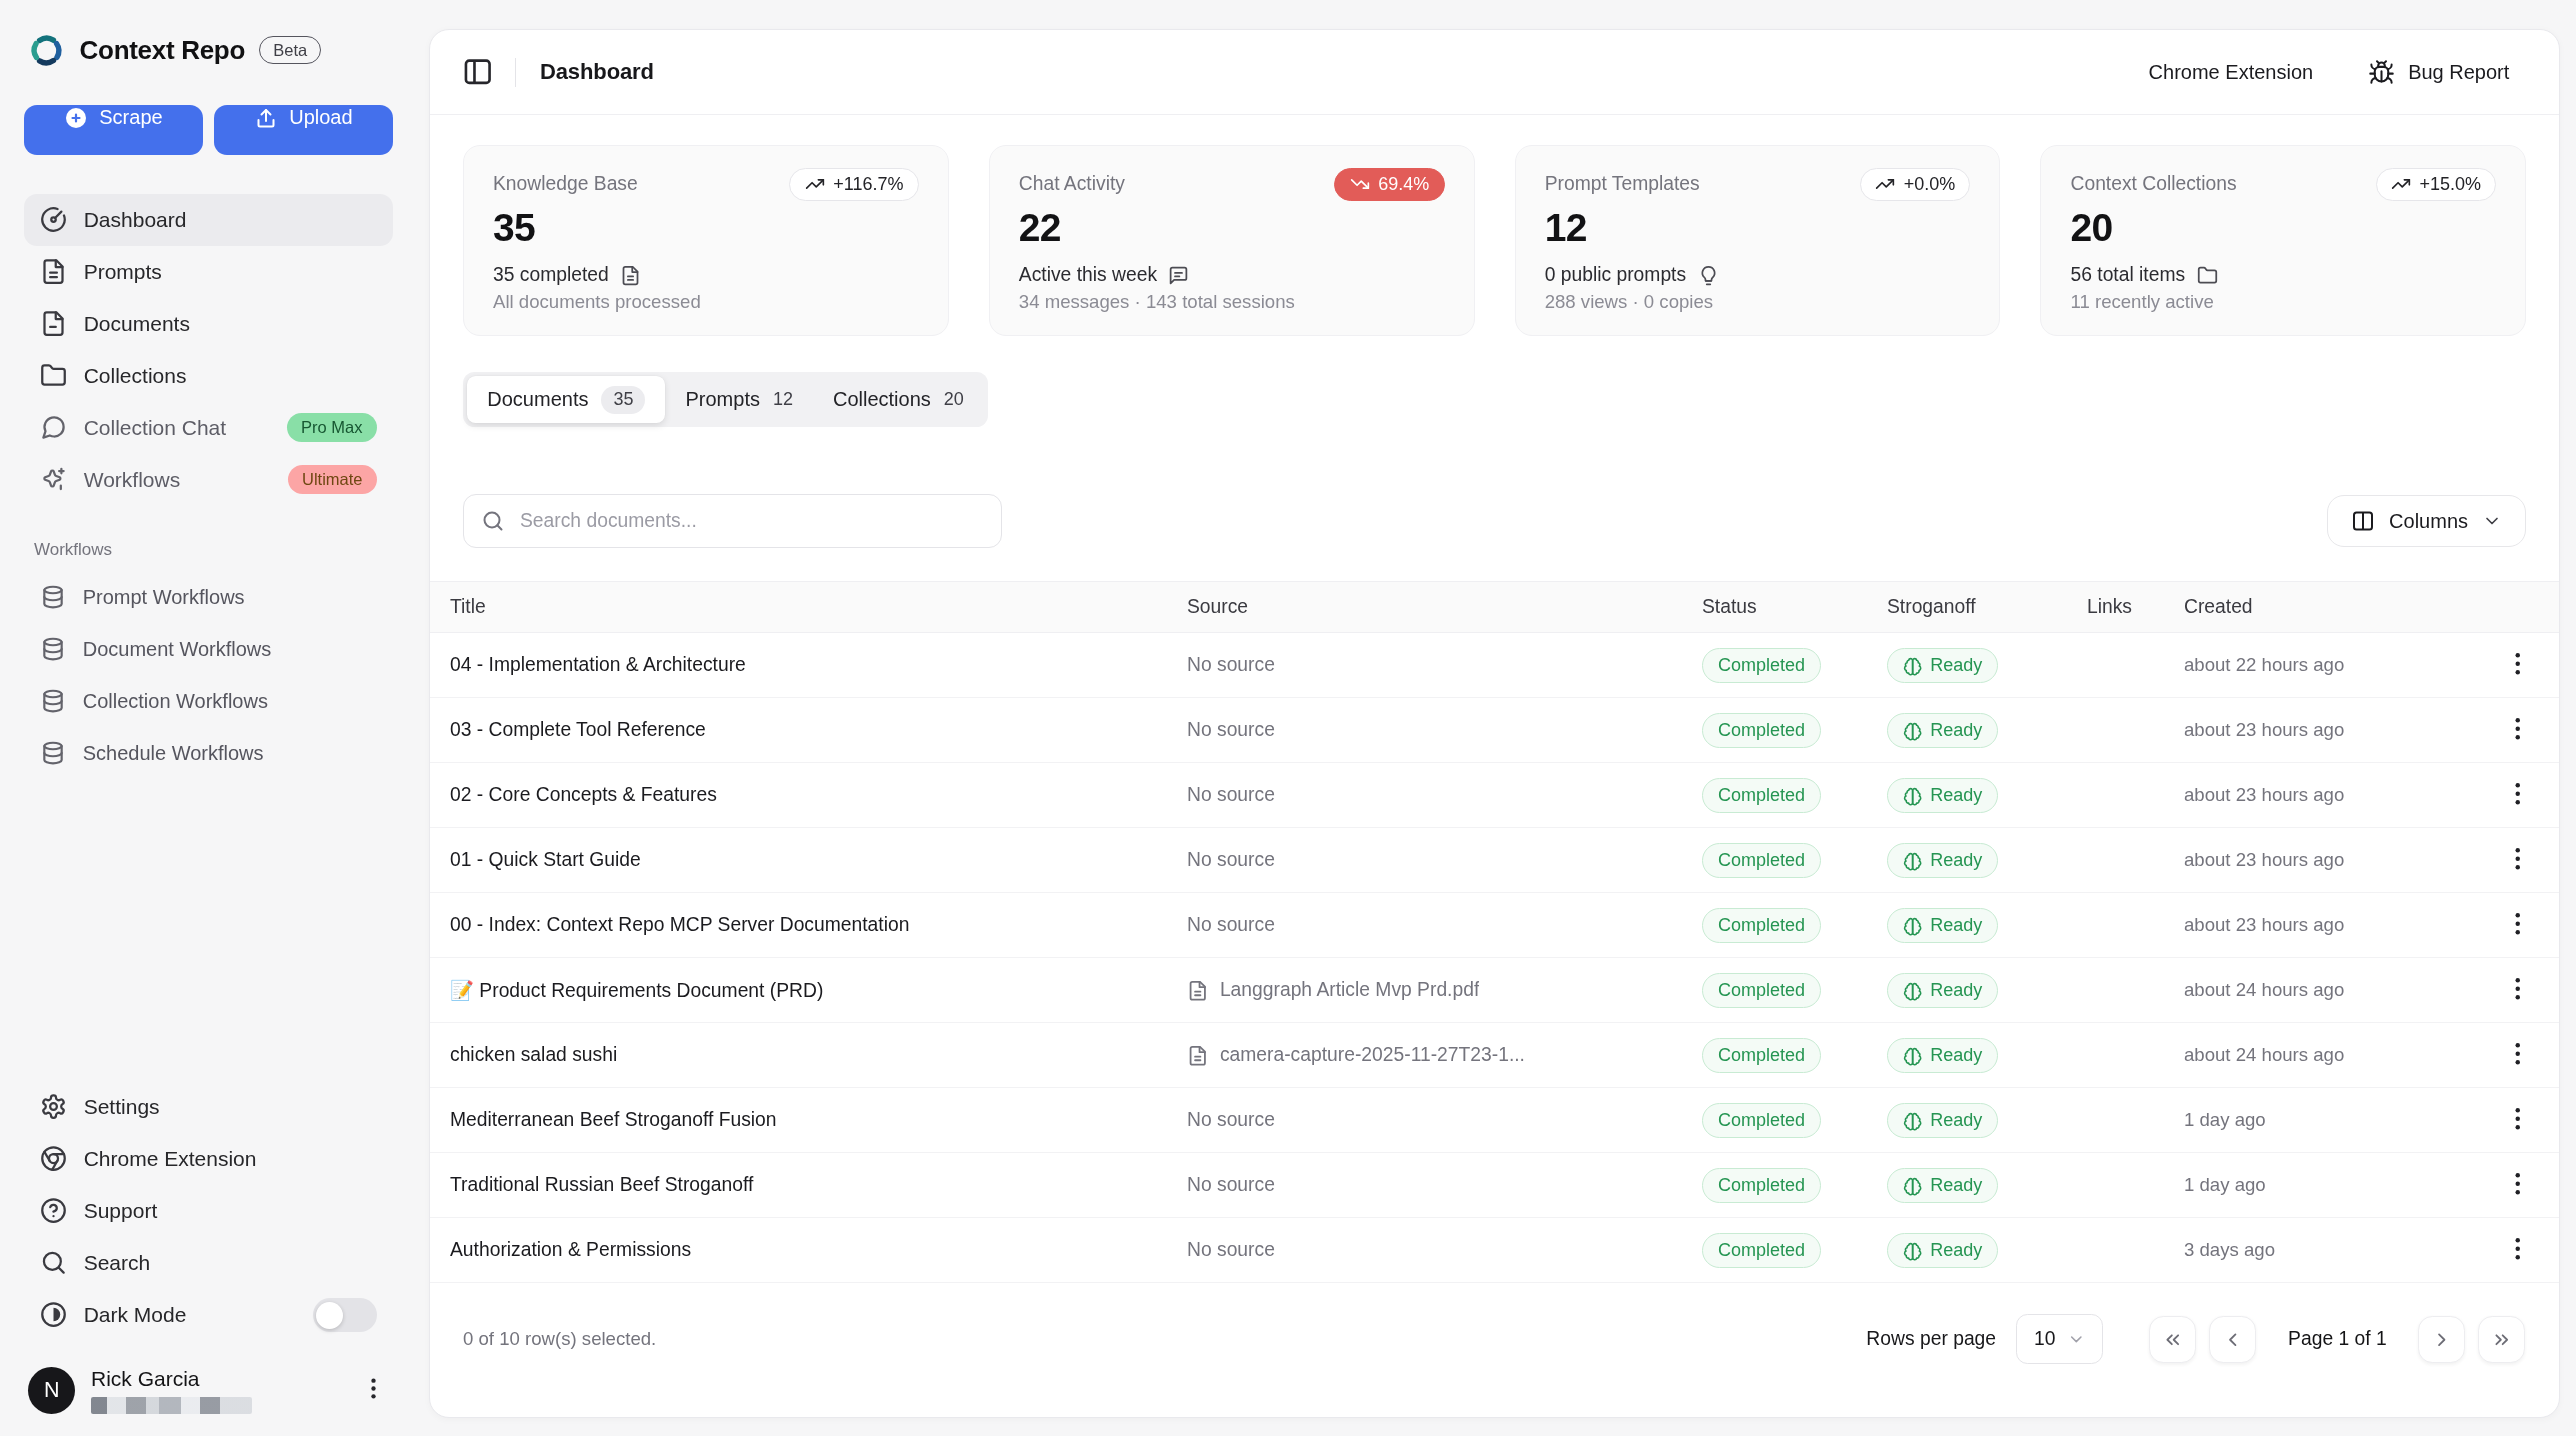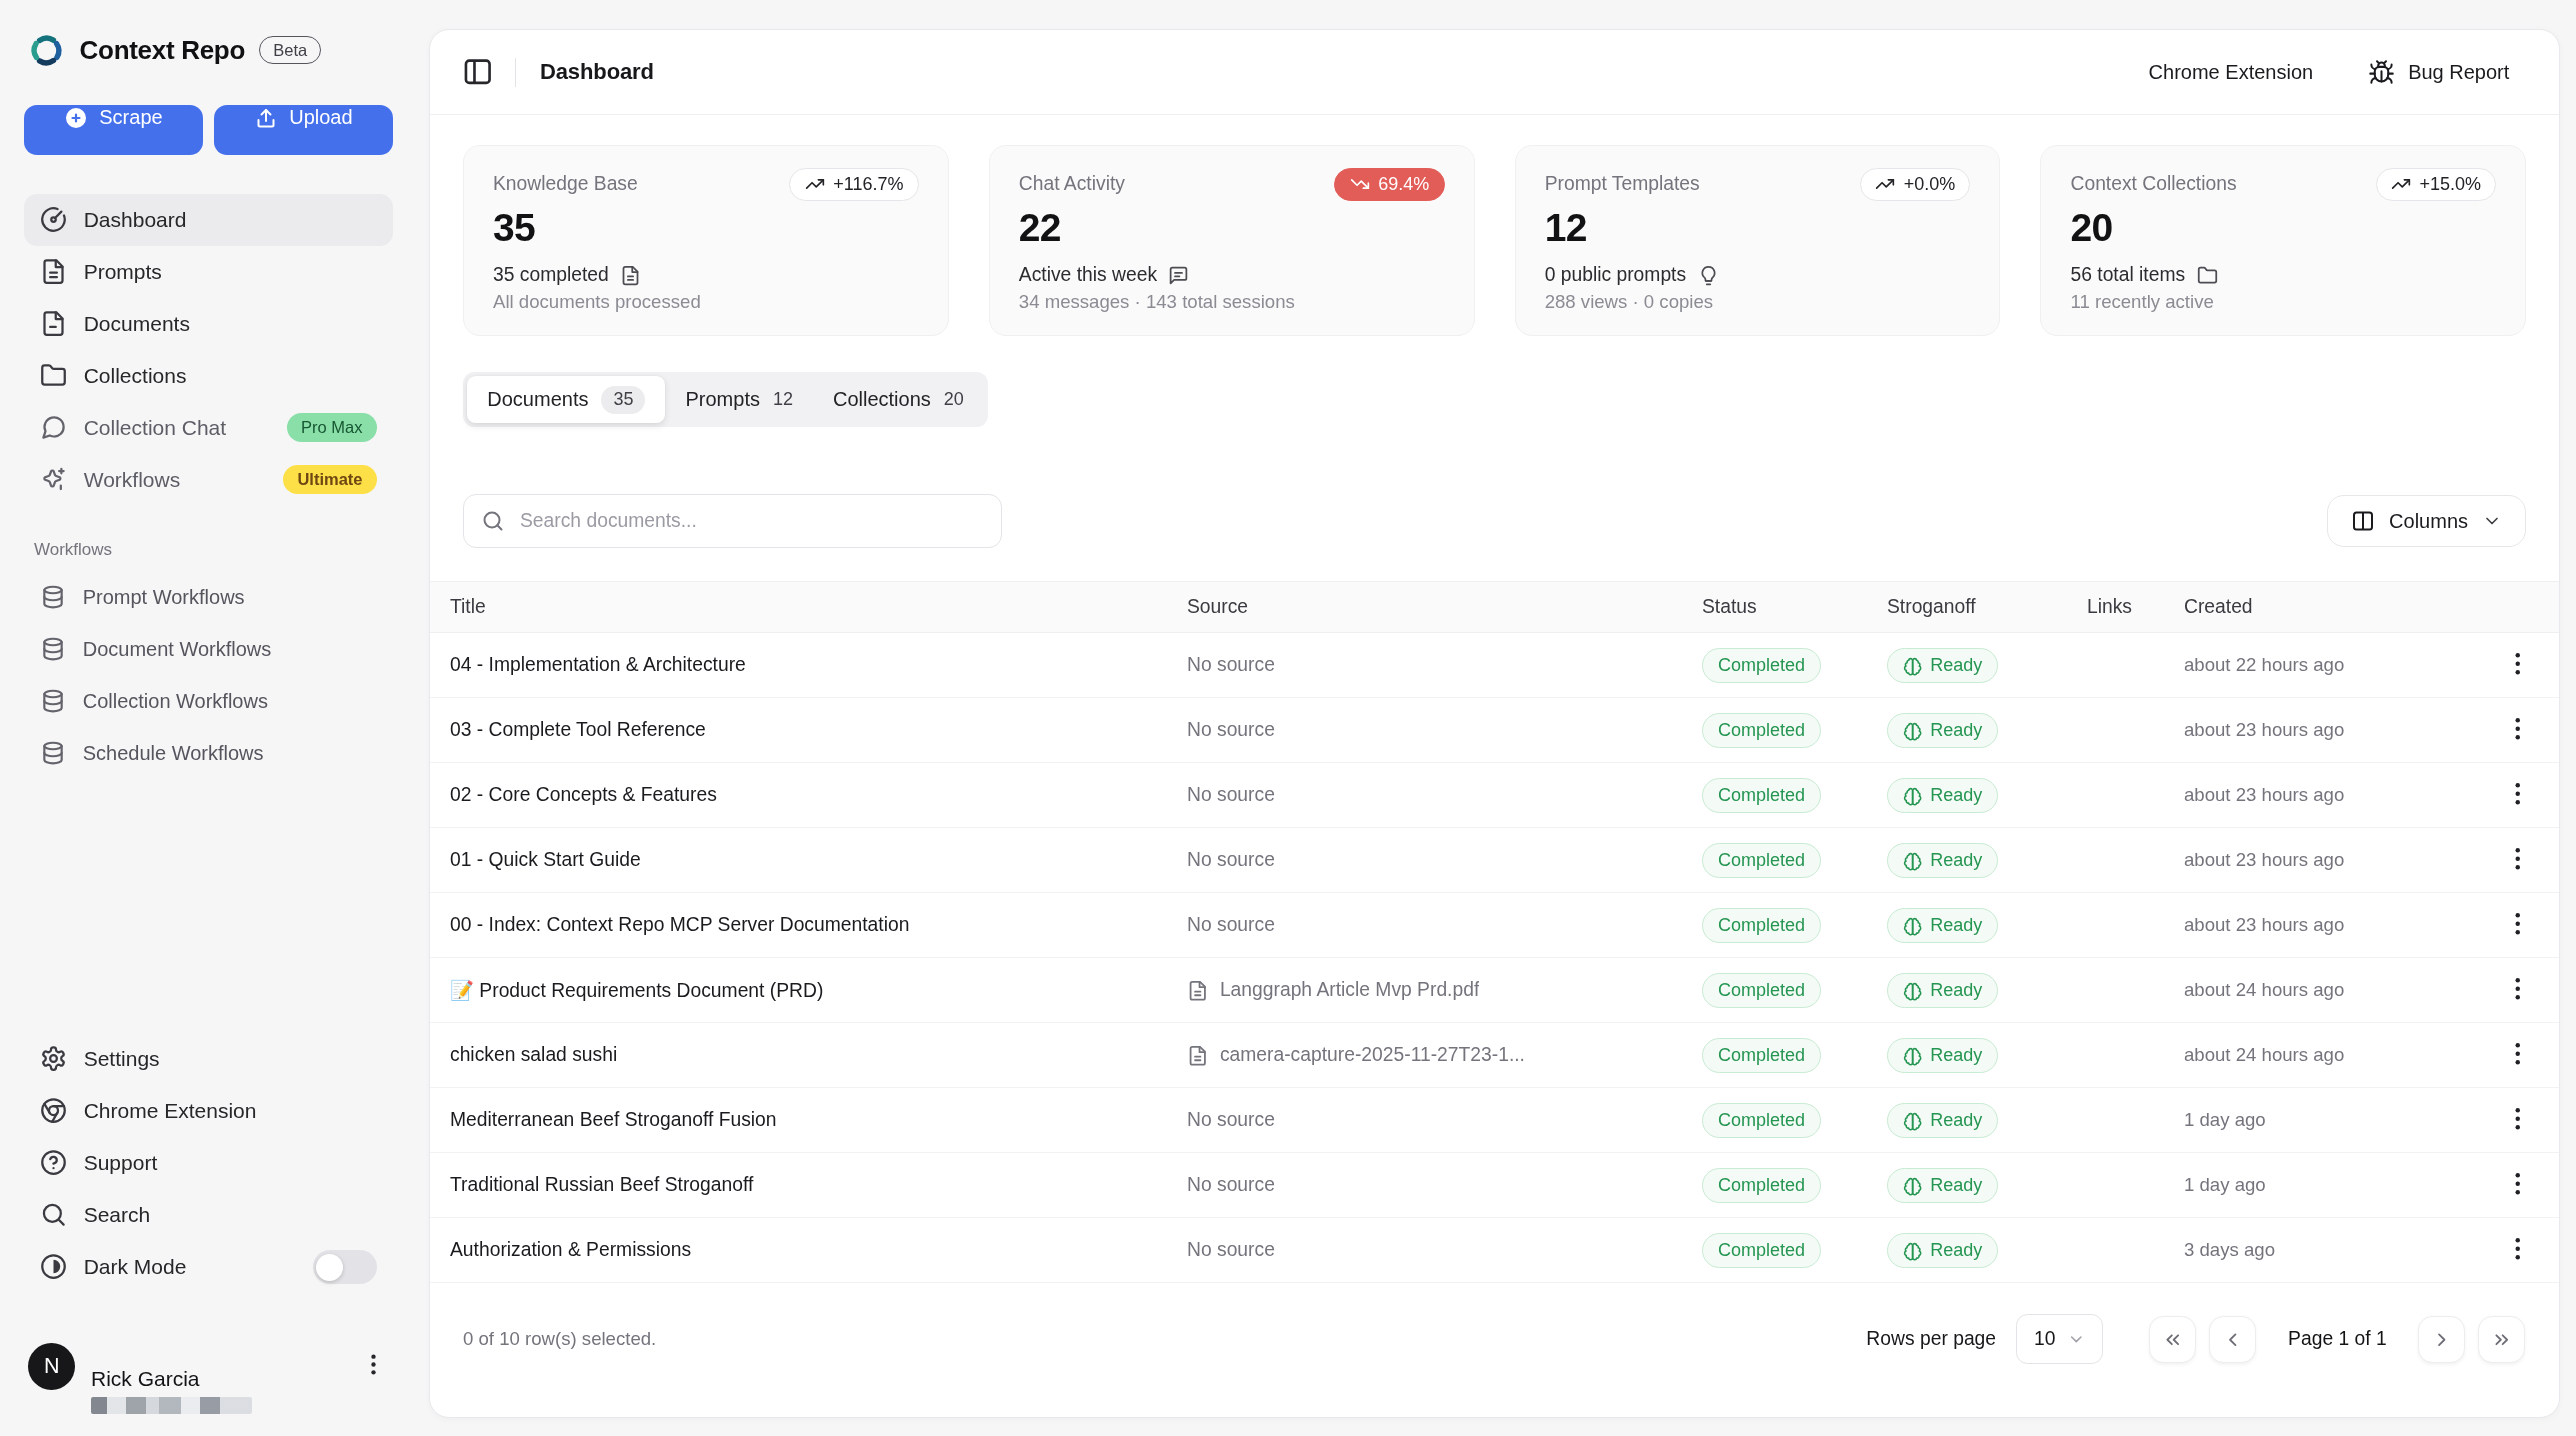--- a/index.html
+++ b/index.html
@@ -24,34 +24,34 @@
   .nav.main-nav{margin-top:39px;}
   .nav-item{display:flex;align-items:center;gap:17px;height:52px;padding:0 15.7px;border-radius:13px;
     font-size:21px;color:#27272a;background:transparent;border:none;text-align:left;cursor:pointer;
     font-family:inherit;}
   .nav-item.active{background:#ebebee;}
   .nav-item.muted{color:#5d5d66;}
   .nav-item .icon{width:27px;height:27px;color:#3a3a40;}
   .nav-item.muted .icon{color:#63636b;}
   .badge{margin-left:auto;border-radius:715px;padding:5px 14.3px;font-size:16.5px;font-weight:500;}
   .badge-green{background:#89dfa7;color:#175732;}
-  .badge-amber{background:#fde047;color:#6f4712;font-weight:bold;}
+  .badge-amber{background:#fca5a5;color:#6f4712;}
   .section-title{margin:34px 0 11.4px 10px;font-size:17px;color:#74747d;}
   .nav.wf-nav .nav-item{color:#55555e;font-size:20px;}
   .nav.wf-nav .nav-item .icon{color:#63636b;width:26px;height:26px;}
   .spacer{flex:1;}
   .toggle{margin-left:auto;width:64px;height:34px;border-radius:715px;background:#e3e3e7;position:relative;
     flex:none;cursor:pointer;}
   .knob{position:absolute;left:3.6px;top:3.6px;width:27px;height:27px;border-radius:50%;background:#fff;
     box-shadow:0 1.4px 4.3px rgba(0,0,0,.18);}
   .user{display:flex;align-items:center;gap:15.7px;margin-top:21.5px;padding:4.3px 4.3px 1.4px;}
   .avatar{width:47px;height:47px;border-radius:50%;background:#17171a;color:#fff;display:flex;
     align-items:center;justify-content:center;font-size:21.5px;flex:none;}
   .user-info{display:flex;flex-direction:column;gap:6.4px;min-width:0;}
-  .user-name{font-size:21px;font-weight:500;color:#141416;white-space:nowrap;margin-top:48px;}
+  .user-name{font-size:21px;font-weight:500;color:#141416;white-space:nowrap;}
   .redacted{width:161px;height:17px;border-radius:2.1px;opacity:.85;
     background:linear-gradient(90deg,#6e747e 0 10%,#dfe2e6 10% 22%,#8f949c 22% 34%,#cfd3d8 34% 42%,
       #a7acb4 42% 56%,#e8eaee 56% 68%,#878c95 68% 80%,#d6d9de 80% 100%);}
   .user-kebab{margin-left:auto;border:none;background:none;cursor:pointer;color:#26262b;width:29px;height:34px;padding:0;}
 
   
   .main{position:absolute;left:429px;top:29px;right:15.7px;bottom:18.6px;background:#fff;
     border:1.4px solid #e9e9ed;border-radius:20px;overflow:hidden;box-shadow:0 1.4px 7.2px rgba(0,0,0,.03);}
   .main-header{height:84px;display:flex;align-items:center;padding:0 44px 0 31.5px;
     border-bottom:1.4px solid #efeff2;}

